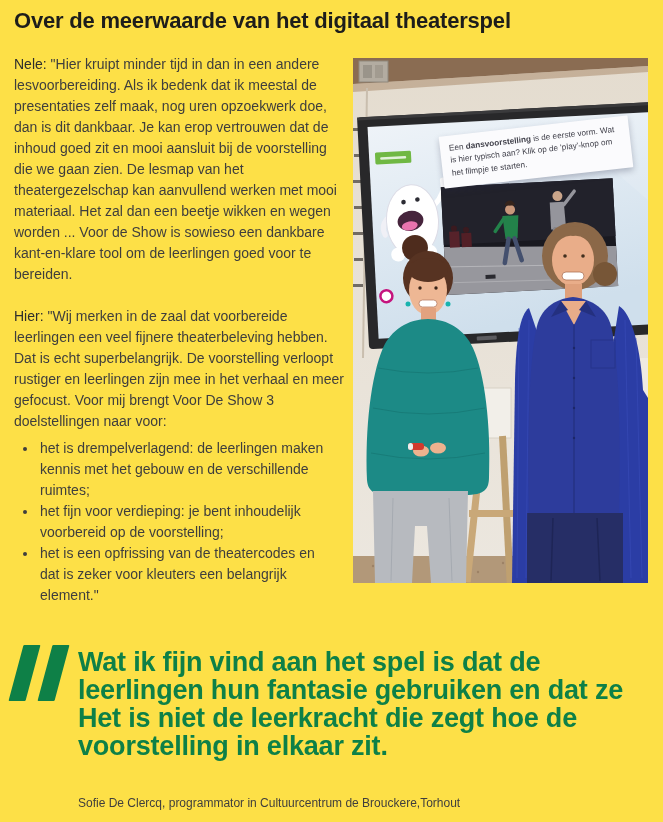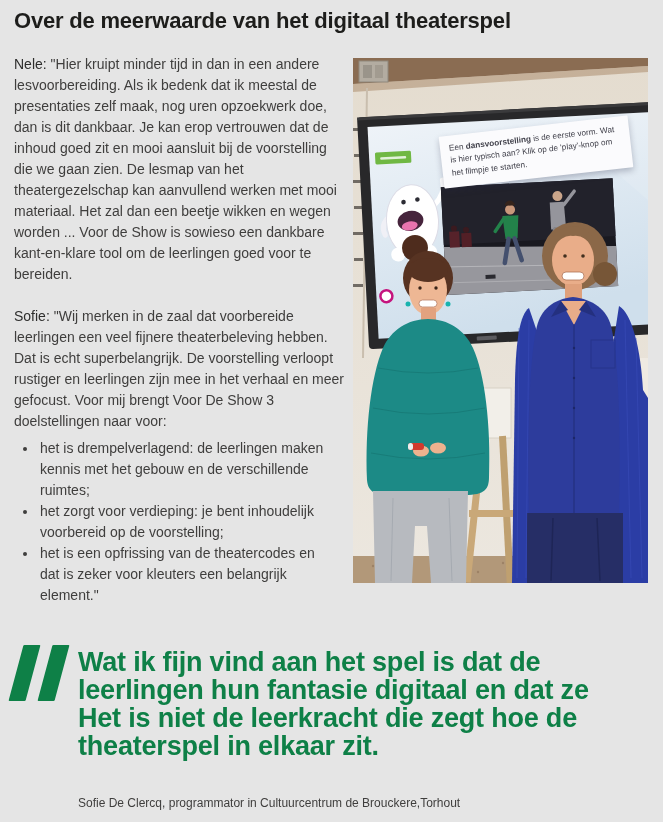--- a/index.html
+++ b/index.html
@@ -1,17 +1,17 @@
 <!DOCTYPE html>
 <html><head>
 <meta charset="utf-8">
 <style>
   html,body { margin:0; padding:0; background:#ffffff; }
   .page {
-    position:relative; width:663px; height:822px; background:#e5e5e5;
+    position:relative; width:663px; height:822px; background:#fde047;
     font-family:"Liberation Sans", sans-serif; color:#3f3e3d; overflow:hidden;
   }
   .page-title {
     position:absolute; left:14px; top:8px; margin:0; width:630px;
     font-size:22px; font-weight:700; letter-spacing:-0.2px; color:#1d1d1b;
   }
   .text-col {
     position:absolute; left:14px; top:54px; width:332px;
     font-size:14px; line-height:21px; color:#3f3e3d;
   }
@@ -56,24 +56,24 @@
 </style>
 </head>
 <body>
 
 <div class="page">
 
   <h1 class="page-title">Over de meerwaarde van het digitaal theaterspel</h1>
 
   <div class="text-col">
     <p><span class="speaker">Nele:</span><span> "Hier kruipt minder tijd in dan in een andere lesvoorbereiding. Als ik bedenk dat ik meestal de presentaties zelf maak, nog uren opzoekwerk doe, dan is dit dankbaar. Je kan erop vertrouwen dat de inhoud goed zit en mooi aansluit bij de voorstelling die we gaan zien. De lesmap van het theatergezelschap kan aanvullend werken met mooi materiaal. Het zal dan een beetje wikken en wegen worden ... Voor de Show is sowieso een dankbare kant-en-klare tool om de leerlingen goed voor te bereiden.</span></p>
-    <p class="last"><span class="speaker">Sofie:</span><span> "Wij merken in de zaal dat voorbereide leerlingen een veel fijnere theaterbeleving hebben. Dat is echt superbelangrijk. De voorstelling verloopt rustiger en leerlingen zijn mee in het verhaal en meer gefocust. Voor mij brengt Voor De Show 3 doelstellingen naar voor:</span></p>
+    <p class="last"><span class="speaker">Hier:</span><span> "Wij merken in de zaal dat voorbereide leerlingen een veel fijnere theaterbeleving hebben. Dat is echt superbelangrijk. De voorstelling verloopt rustiger en leerlingen zijn mee in het verhaal en meer gefocust. Voor mij brengt Voor De Show 3 doelstellingen naar voor:</span></p>
     <ul class="goals-list">
       <li>het is drempelverlagend: de leerlingen maken kennis met het gebouw en de verschillende ruimtes;</li>
-      <li>het zorgt voor verdieping: je bent inhoudelijk voorbereid op de voorstelling;</li>
+      <li>het fijn voor verdieping: je bent inhoudelijk voorbereid op de voorstelling;</li>
       <li>het is een opfrissing van de theatercodes en dat is zeker voor kleuters een belangrijk element."</li>
     </ul>
   </div>
 
   <div class="photo">
     <svg width="295" height="525" viewBox="0 0 295 525">
       <defs>
         <linearGradient id="scr" x1="0" y1="0" x2="0.3" y2="1">
           <stop offset="0" stop-color="#eef3f8"></stop>
             <stop offset="1" stop-color="#cfdfec"></stop>
@@ -234,21 +234,21 @@
     <div class="screen-bubble"><span>Een</span> <b>dansvoorstelling</b> <span>is de eerste vorm. Wat is hier typisch aan? Klik op de 'play'-knop om het filmpje te starten.</span></div>
   </div>
 
   <div class="quote-section">
     <div class="quote-mark">
       <span class="qbar"></span>
       <span class="qbar"></span>
     </div>
     <div class="quote-text">
       <div>Wat ik fijn vind aan het spel is dat de</div>
-      <div>leerlingen hun fantasie digitaal en dat ze</div>
+      <div>leerlingen hun fantasie gebruiken en dat ze</div>
       <div>Het is niet de leerkracht die zegt hoe de</div>
-      <div>theaterspel in elkaar zit.</div>
+      <div>voorstelling in elkaar zit.</div>
     </div>
   </div>
 
   <div class="attribution">Sofie De Clercq, programmator in Cultuurcentrum de Brouckere,Torhout</div>
 
 </div>
 
 </body></html>

